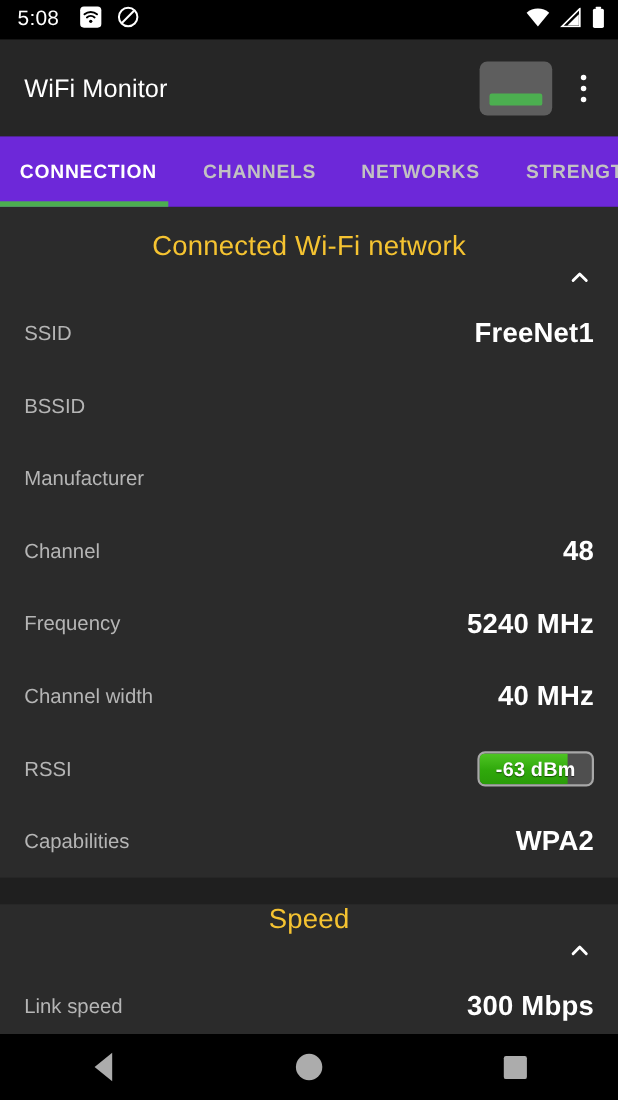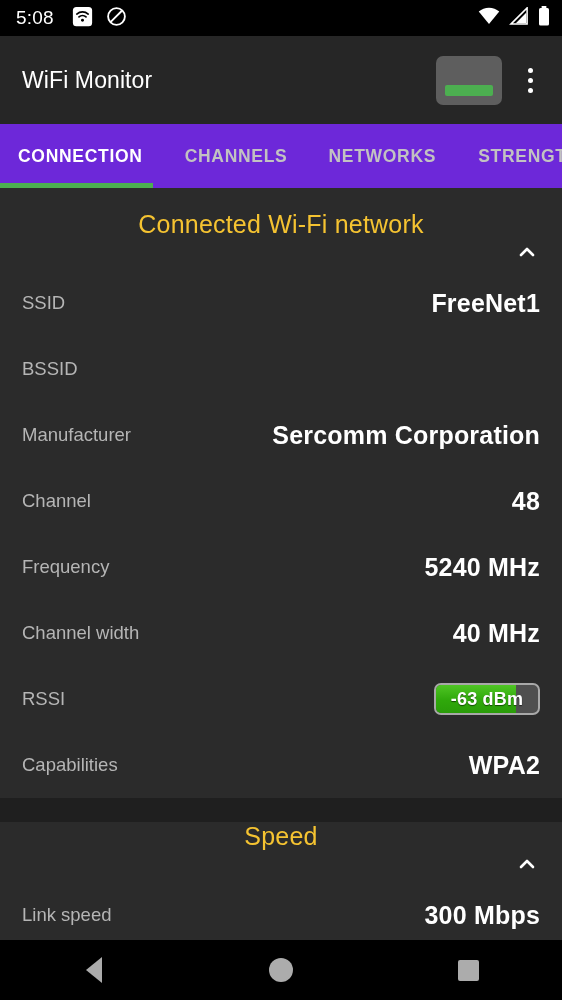--- a/index.html
+++ b/index.html
@@ -187,21 +187,20 @@
 
       <div class="row">
         <div class="row-label">SSID</div>
         <div class="row-value">FreeNet1</div>
       </div>
       <div class="row">
         <div class="row-label">BSSID</div>
       </div>
       <div class="row">
         <div class="row-label">Manufacturer</div>
-        <div class="row-value">Sercomm Corporation</div>
       </div>
       <div class="row">
         <div class="row-label">Channel</div>
         <div class="row-value">48</div>
       </div>
       <div class="row">
         <div class="row-label">Frequency</div>
         <div class="row-value">5240 MHz</div>
       </div>
       <div class="row">

